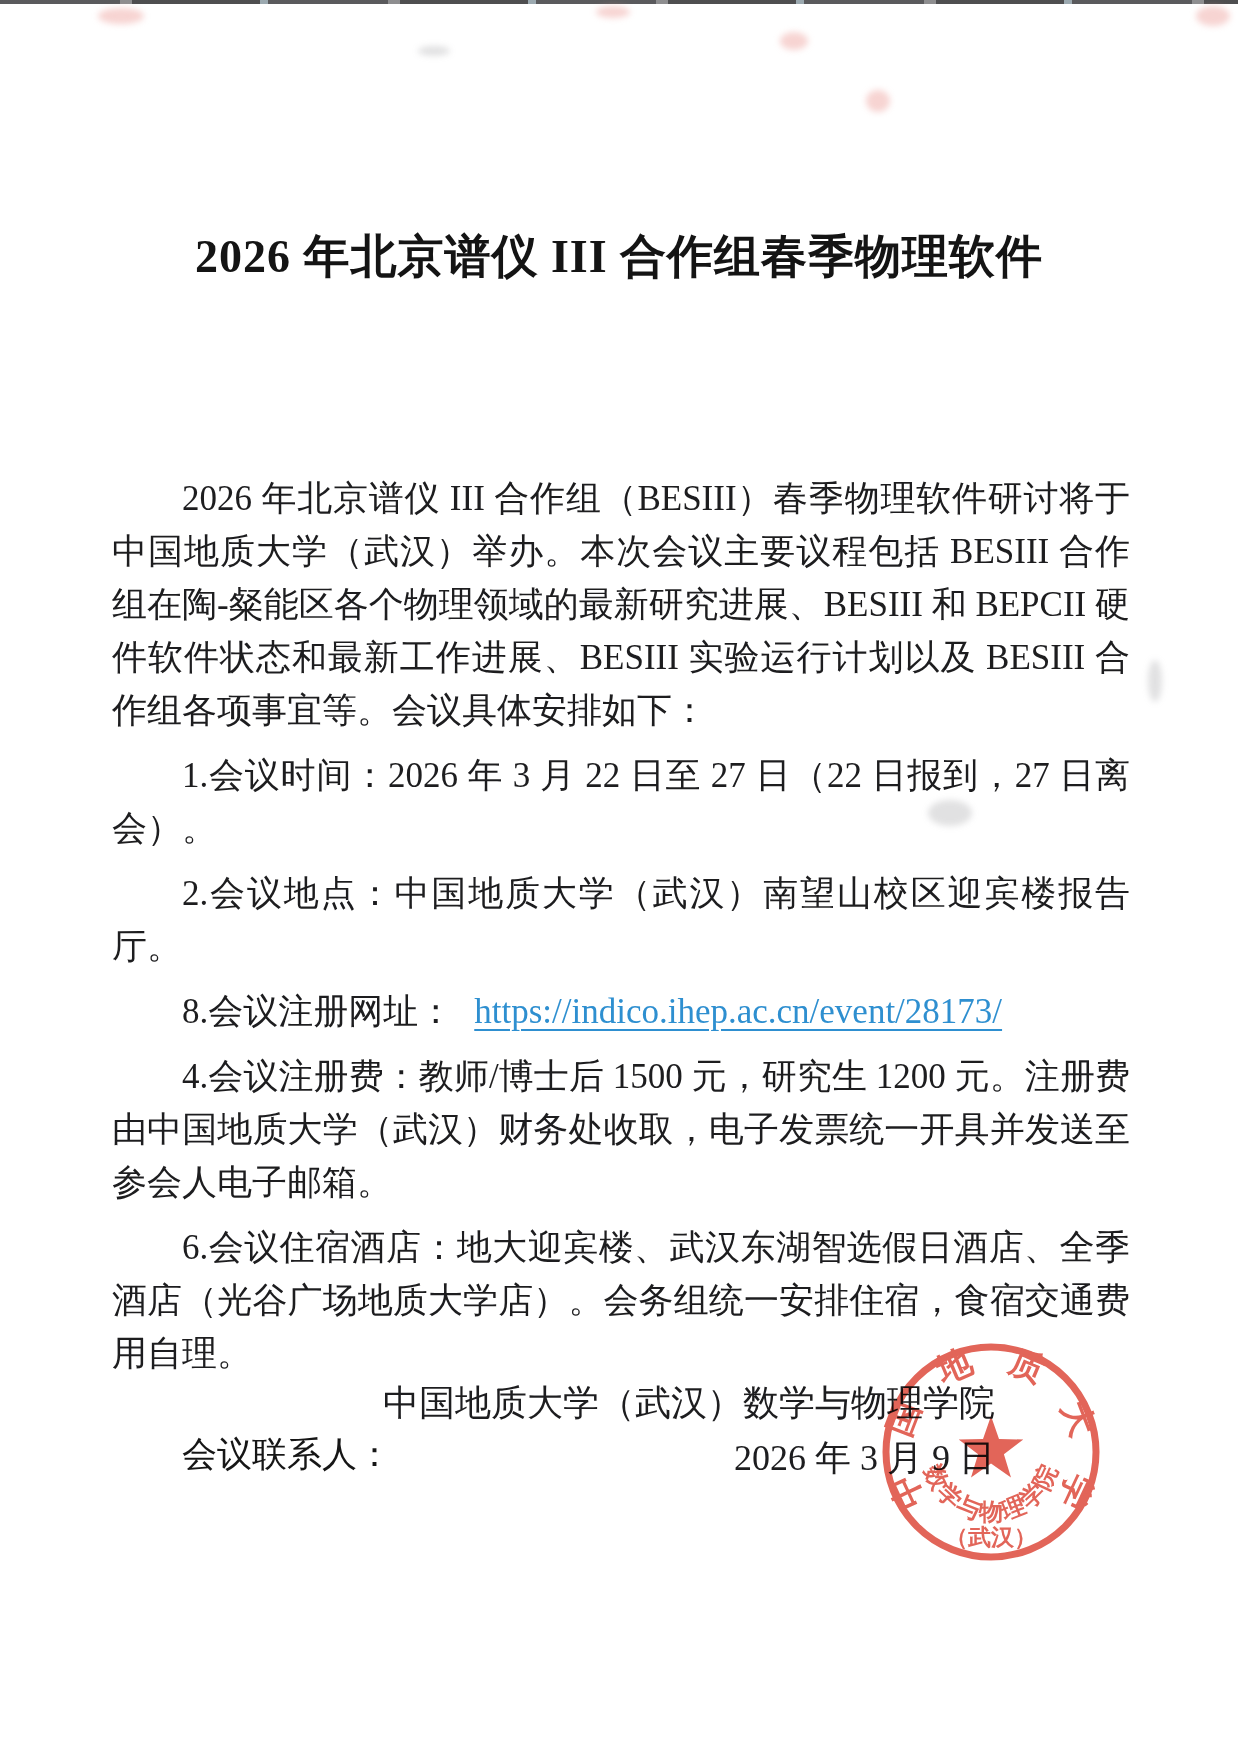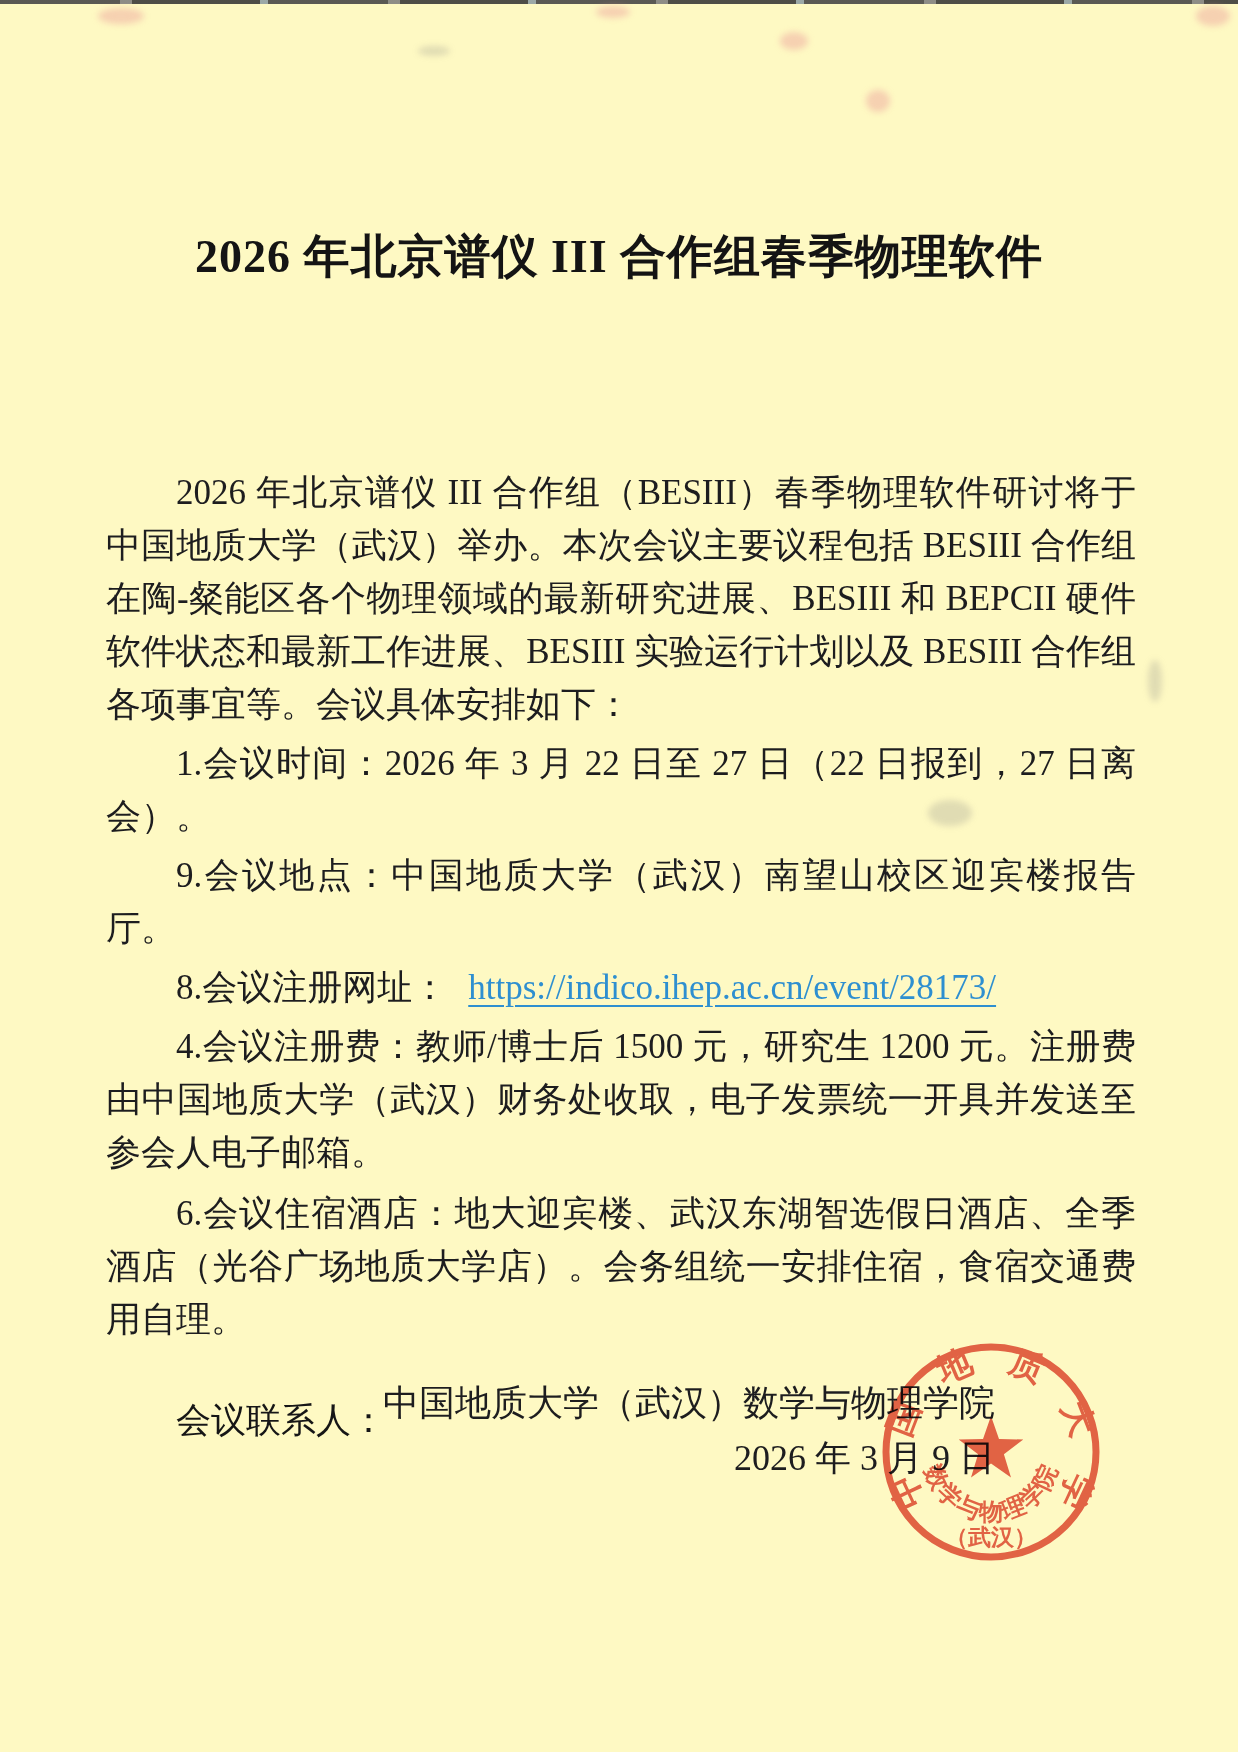--- a/index.html
+++ b/index.html
@@ -1,19 +1,19 @@
 <!DOCTYPE html>
 <html><head>
 <meta charset="utf-8">
 <style>
   html,body{margin:0;padding:0;background:#e9e9e9;}
   .page{
     position:relative;
     width:1238px;height:1752px;
-    background:#fef9c3;
+    background:#ffffff;
     overflow:hidden;
     font-family:"Liberation Serif","DejaVu Serif",serif;
     color:#1d1d1f;
   }
   
   .scan-top{
     position:absolute;left:0;top:0;width:1238px;height:4px;
     background:repeating-linear-gradient(90deg,#3d3d40 0 120px,#7a7a7c 120px 132px,#2f2f31 132px 260px,#8a9aa2 260px 268px);
     opacity:.85;
   }
@@ -24,21 +24,21 @@
   .title{
     position:absolute;left:0;top:210px;width:1238px;
     text-align:center;font-weight:bold;font-size:46px;line-height:94px;
     color:#141414;letter-spacing:1px;
   }
   
   .body{
     position:absolute;left:100px;top:460px;width:1042px;
     font-size:35px;line-height:53px;text-align:justify;
   }
-  .body p{margin:6px;text-indent:2em;}
+  .body p{margin:12px;text-indent:2em;}
   .body p.item{margin-top:4px;}
   .body p.item5{margin-top:8px;}
   .reg-link{
     color:#2e8fd0;text-decoration:underline;
     text-underline-offset:6px;text-decoration-thickness:2px;
     margin-left:.6em;word-break:break-all;
   }
   .contact-header{font-weight:normal;margin-top:48px !important;color:#161616;}
   .contact-line{margin-top:4px !important;}
   
@@ -68,21 +68,21 @@
   <div class="smudge gray" style="left:928px;top:800px;width:44px;height:26px;"></div>
   <div class="smudge gray" style="left:1148px;top:660px;width:14px;height:42px;"></div>
 
   <div class="title">
     <div>2026 年北京谱仪 III 合作组春季物理软件</div>
   </div>
 
   <div class="body">
     <p>2026 年北京谱仪 III 合作组（BESIII）春季物理软件研讨将于中国地质大学（武汉）举办。本次会议主要议程包括 BESIII 合作组在陶-粲能区各个物理领域的最新研究进展、BESIII 和 BEPCII 硬件软件状态和最新工作进展、BESIII 实验运行计划以及 BESIII 合作组各项事宜等。会议具体安排如下：</p>
     <p class="item">1.会议时间：2026 年 3 月 22 日至 27 日（22 日报到，27 日离会）。</p>
-    <p class="item">9.会议地点：中国地质大学（武汉）南望山校区迎宾楼报告厅。</p>
+    <p class="item">2.会议地点：中国地质大学（武汉）南望山校区迎宾楼报告厅。</p>
     <p class="item"><span>8.会议注册网址：</span><a class="reg-link" href="#">https://indico.ihep.ac.cn/event/28173/</a></p>
     <p class="item">4.会议注册费：教师/博士后 1500 元，研究生 1200 元。注册费由中国地质大学（武汉）财务处收取，电子发票统一开具并发送至参会人电子邮箱。</p>
     <p class="item item5">6.会议住宿酒店：地大迎宾楼、武汉东湖智选假日酒店、全季酒店（光谷广场地质大学店）。会务组统一安排住宿，食宿交通费用自理。</p>
     <p class="item contact-header">会议联系人：</p>
   </div>
 
   <div class="signature">
     <div>中国地质大学（武汉）数学与物理学院</div>
     <div>2026 年 3 月 9 日</div>
   </div>

